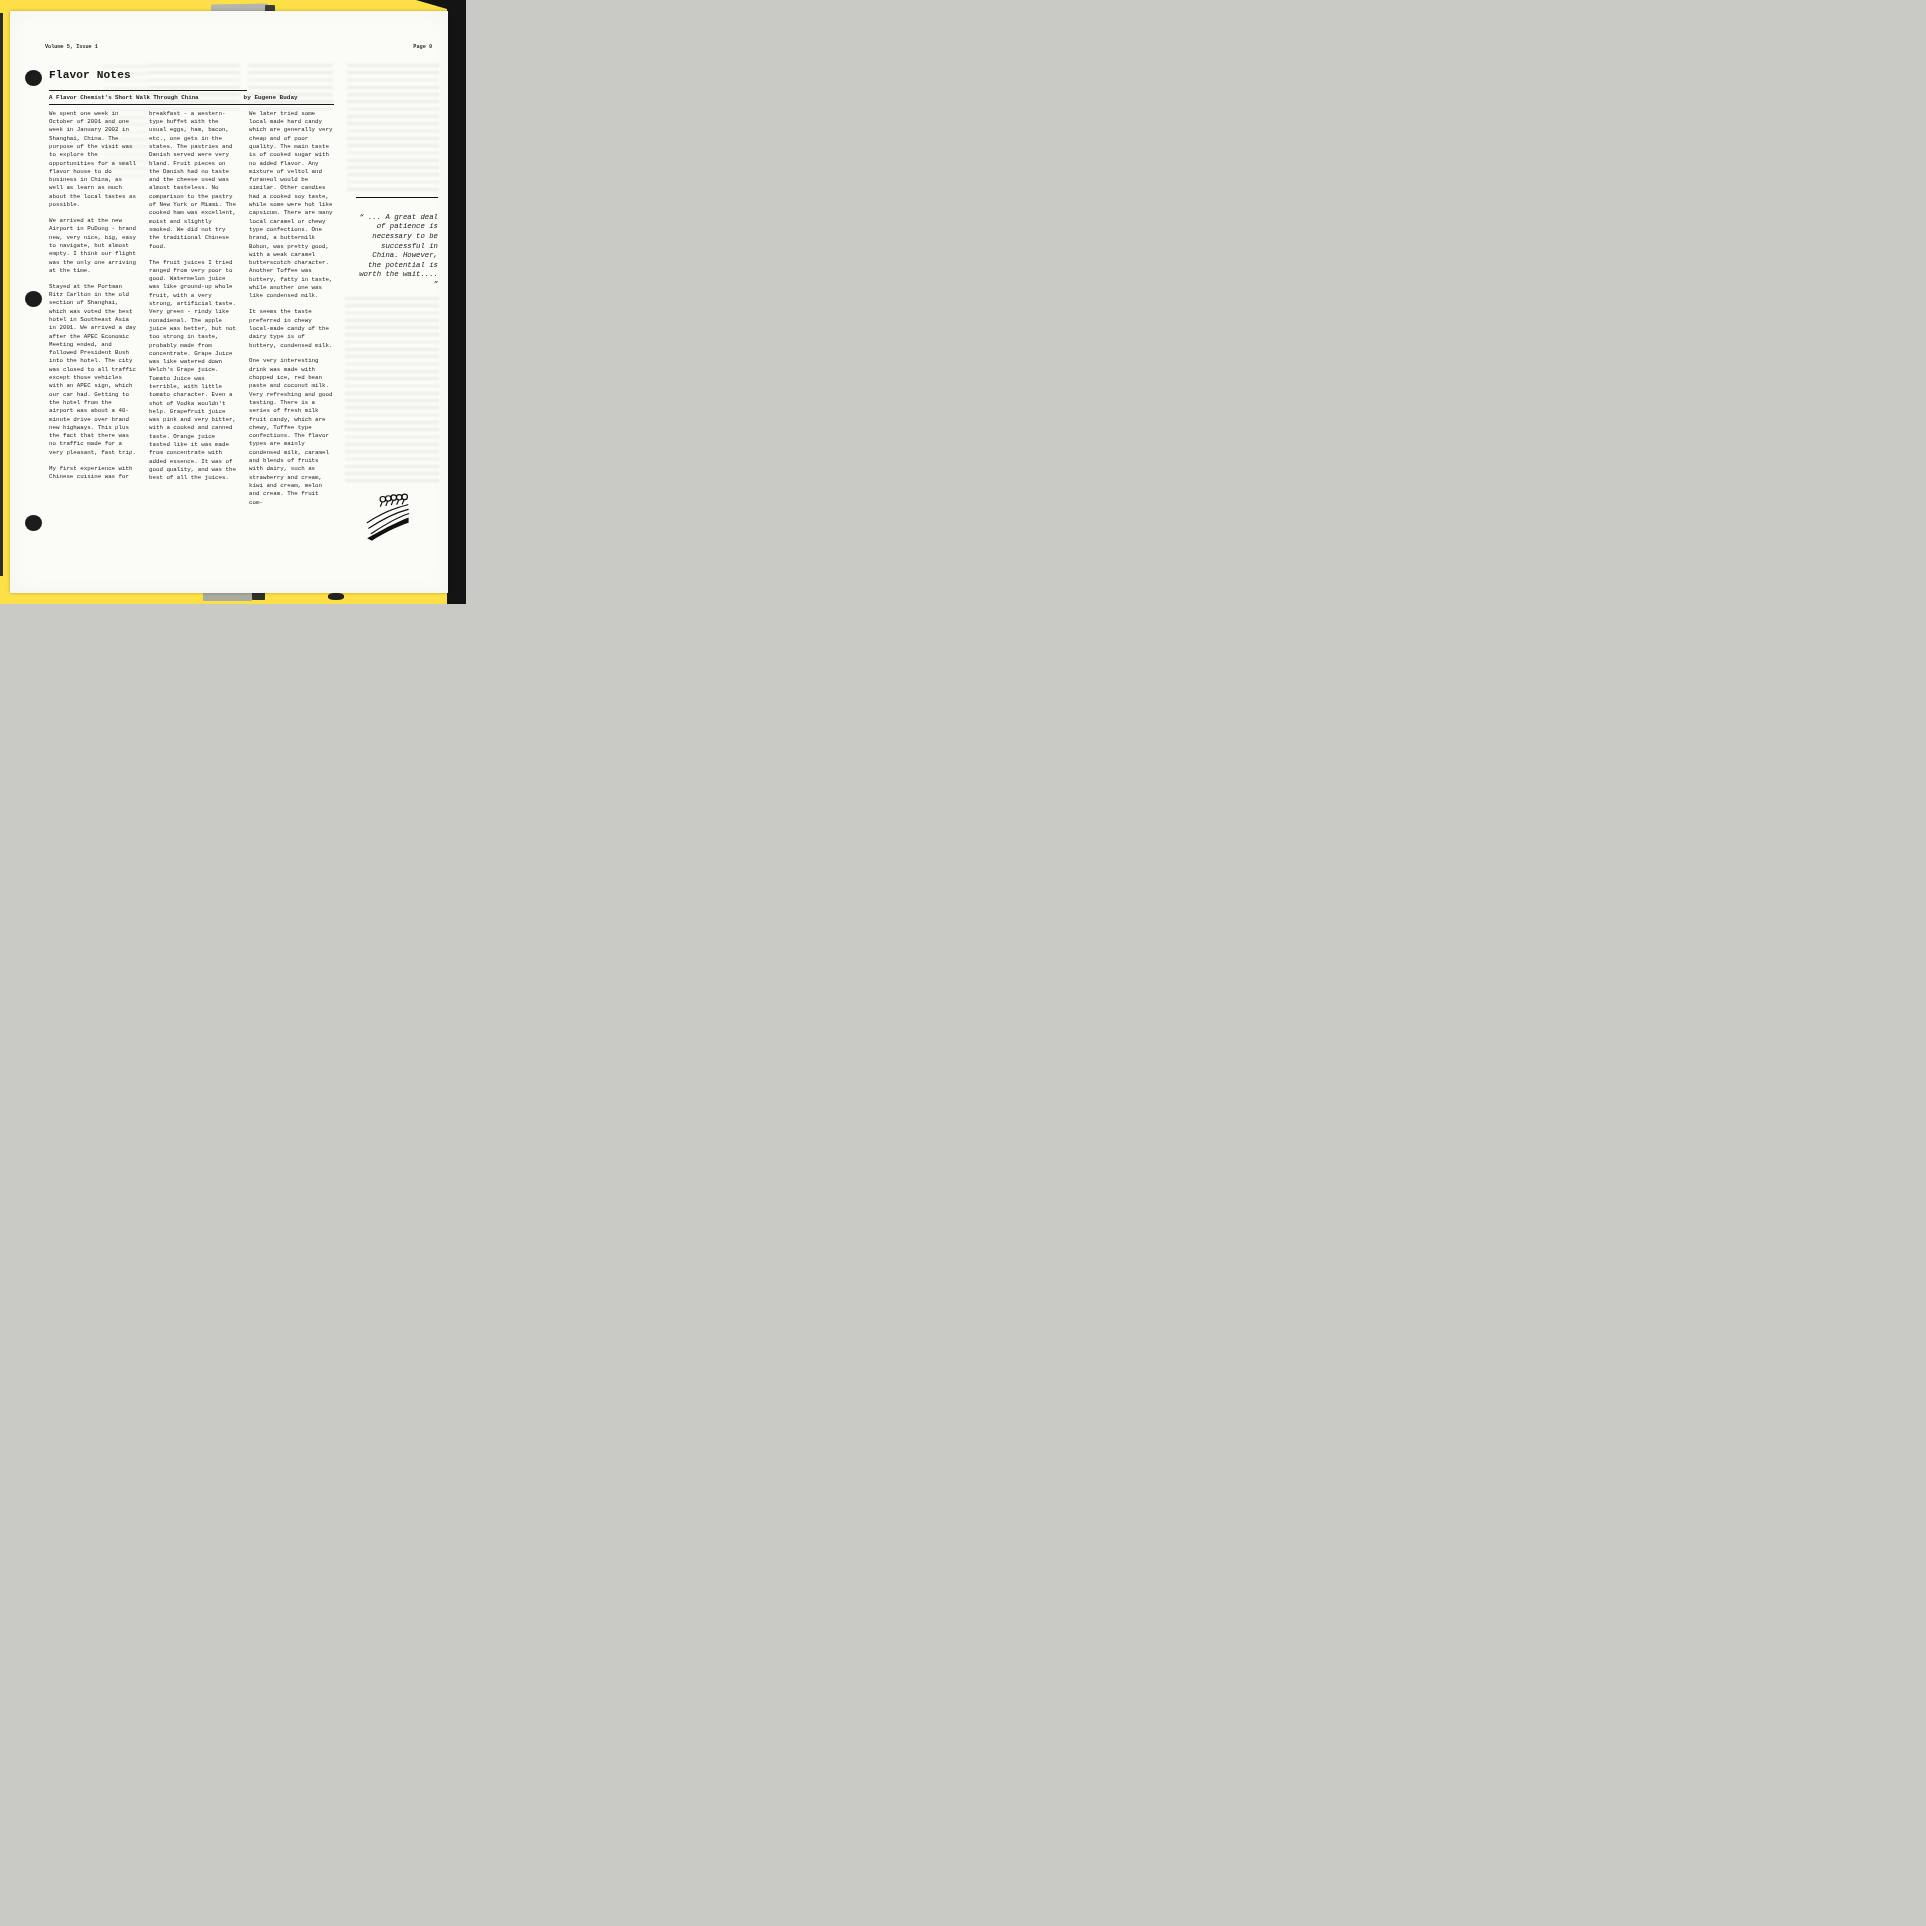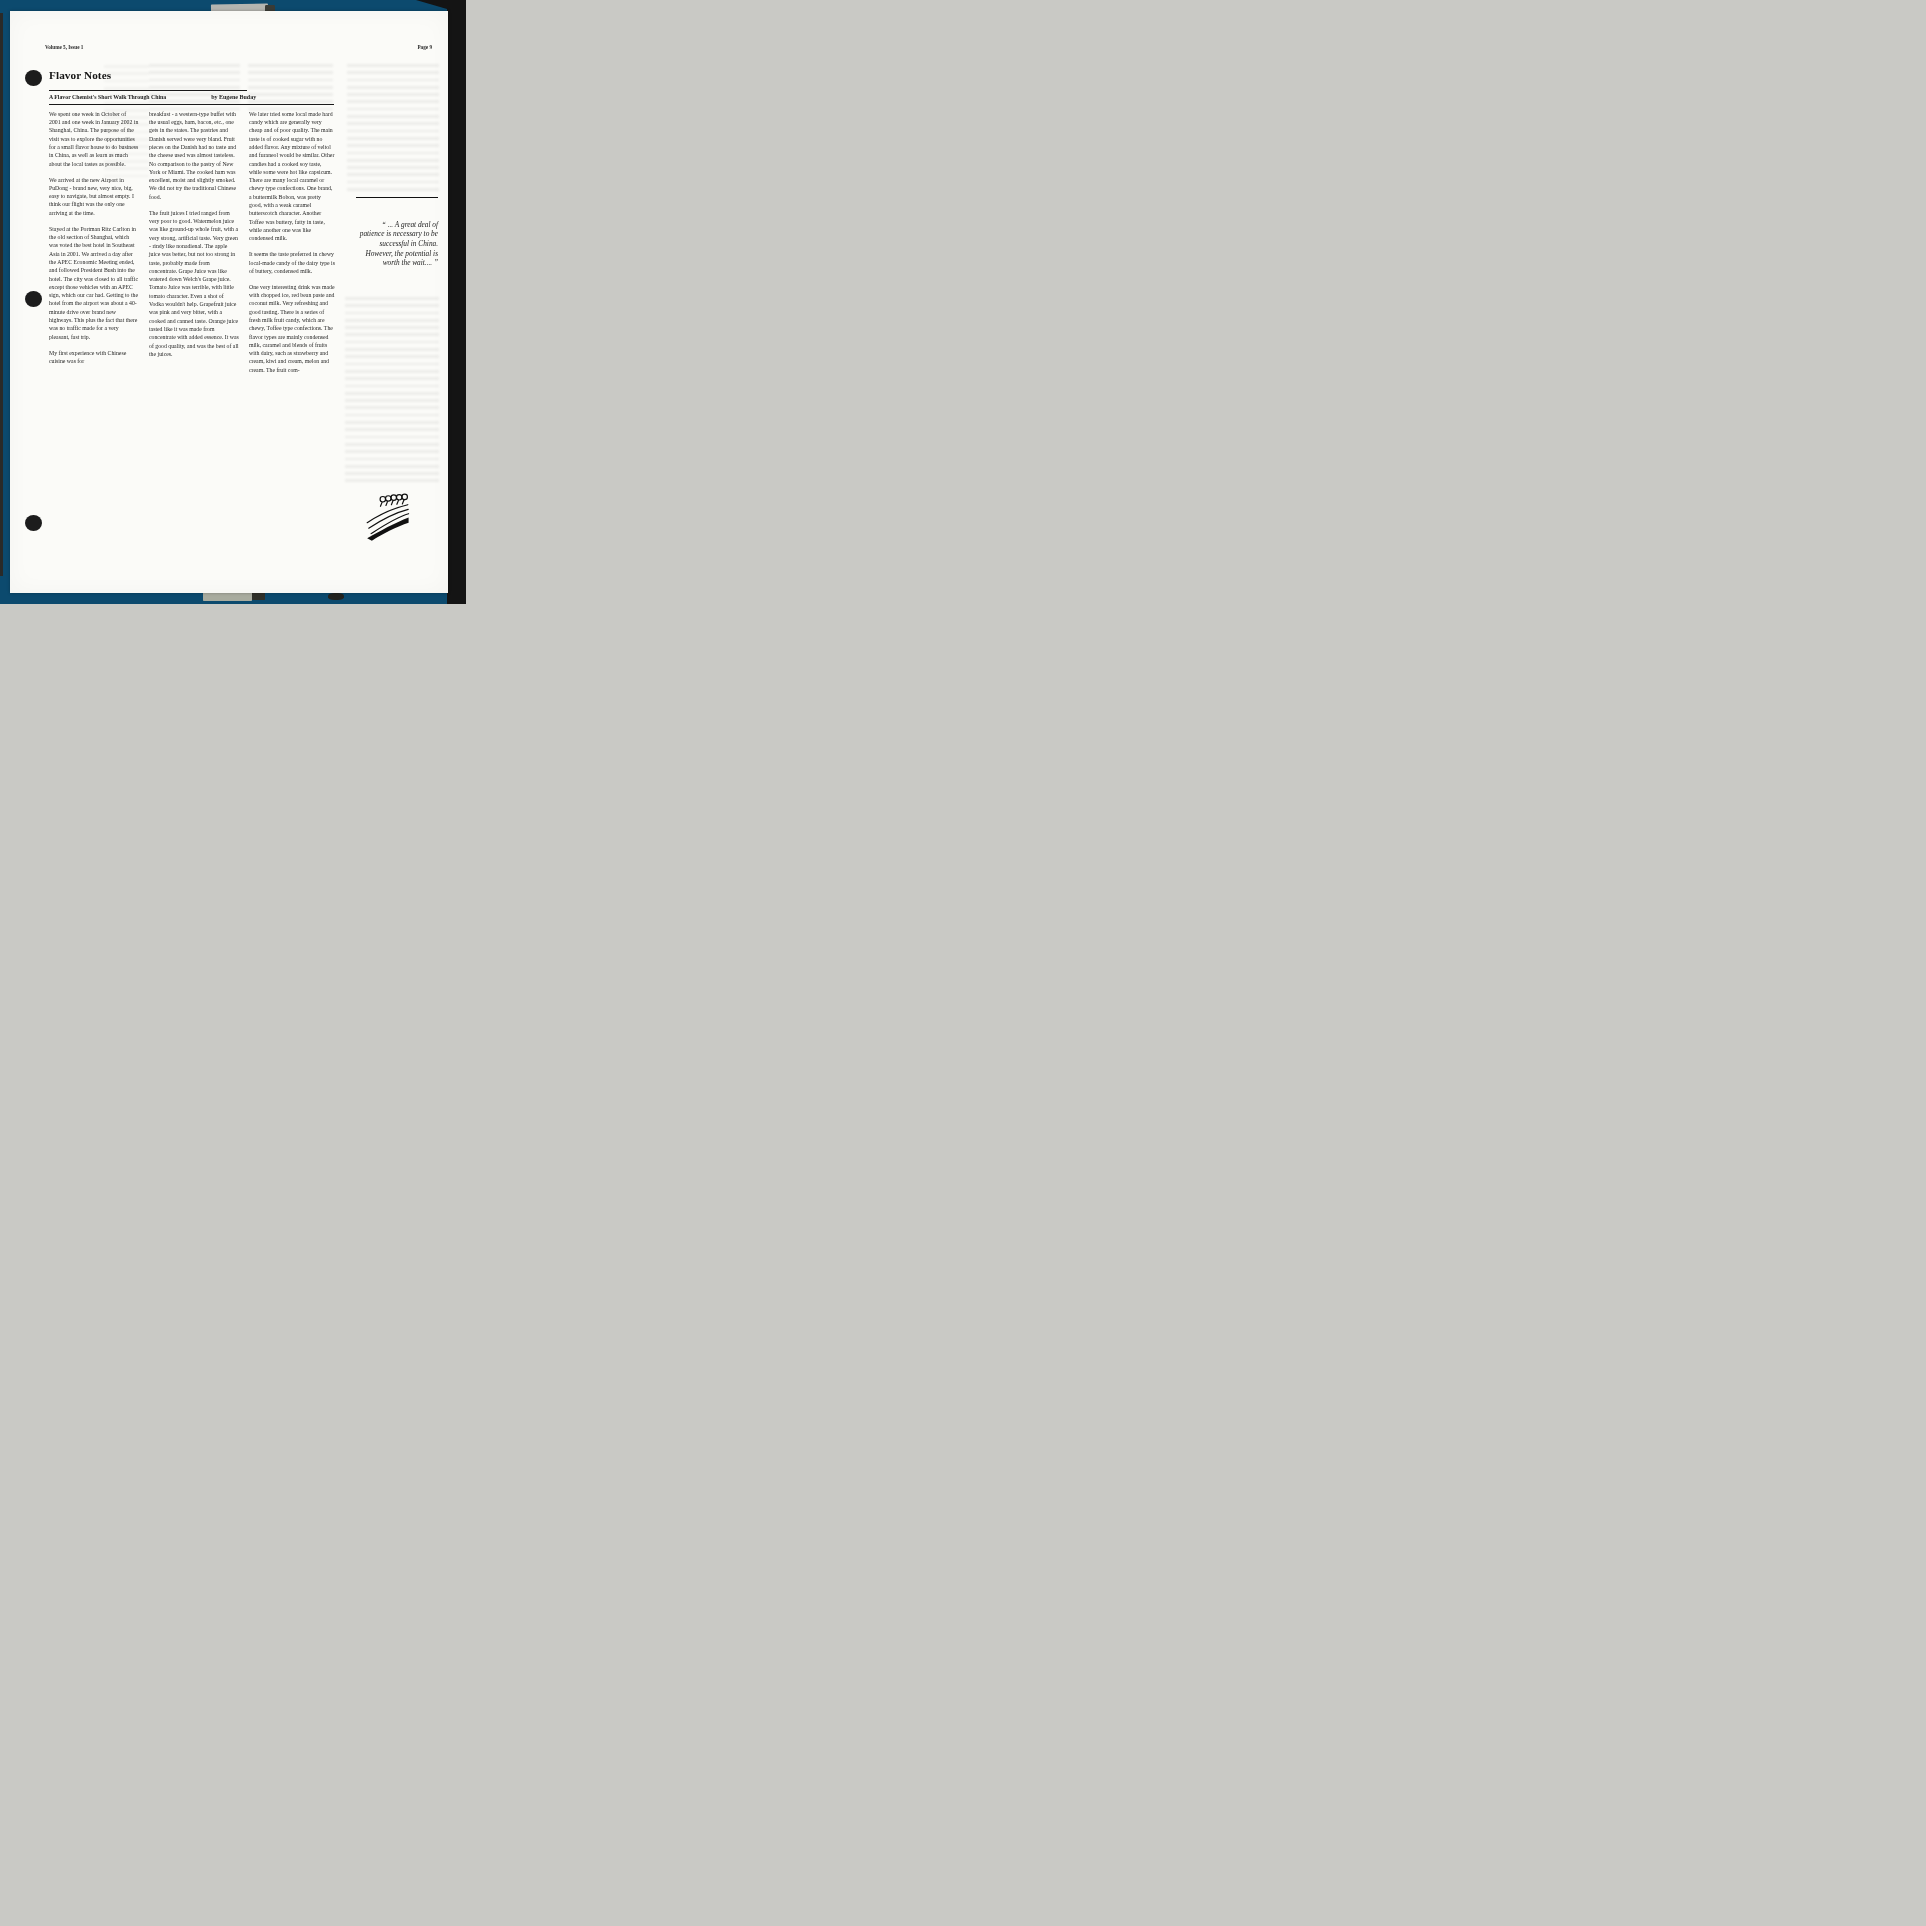--- a/index.html
+++ b/index.html
@@ -1,21 +1,21 @@
 <!DOCTYPE html>
 <html style="font-size:6.2px"><head>
 <meta charset="utf-8">
 <style>
   html,body{margin:0;padding:0;background:#c9c9c5;}
   .scan{
     position:relative;
     width:466px;height:604px;
-    background:#0c4a6e;
+    background:#fde047;
     overflow:hidden;
-    font-family:Liberation Serif, serif;
+    font-family:Liberation Mono, monospace;
     color:#222;
   }
   .paper{
     position:absolute;left:10px;top:10.8px;
     width:438px;height:582px;
     background:#fbfbf8;
     box-shadow:0 0 3.1px rgba(0,0,0,.28), inset 0 0 23px rgba(0,0,0,.03);
   }
   
   .band-right{position:absolute;top:0;right:0;width:19px;height:100%;background:#141414;}
@@ -46,21 +46,21 @@
 
   .cols{position:absolute;left:39px;top:99px;width:286px;display:flex;gap:10px;}
   .col{font-size:5.8px;line-height:8.3px;color:#262626;}
   .col-1{width:90px;}
   .col-2{width:90px;}
   .col-3{width:86px;}
   .col p{margin:0 0 7.7px 0;}
 
   .pullquote{
     position:absolute;left:346px;top:186px;width:82px;
-    border-top:0.8px solid #111;padding-top:22px;
+    border-top:0.8px solid #111;padding-top:15px;
     font-style:italic;font-size:7.3px;line-height:9.6px;
     text-align:right;color:#1b1b1b;
   }
 
   
   .ghost{position:absolute;
     background:repeating-linear-gradient(180deg,
       rgba(70,70,70,.14) 0px, rgba(70,70,70,.14) 2.7px,
       transparent 2.7px, transparent 7.3px);
     filter:blur(0.8px);opacity:.55;}

